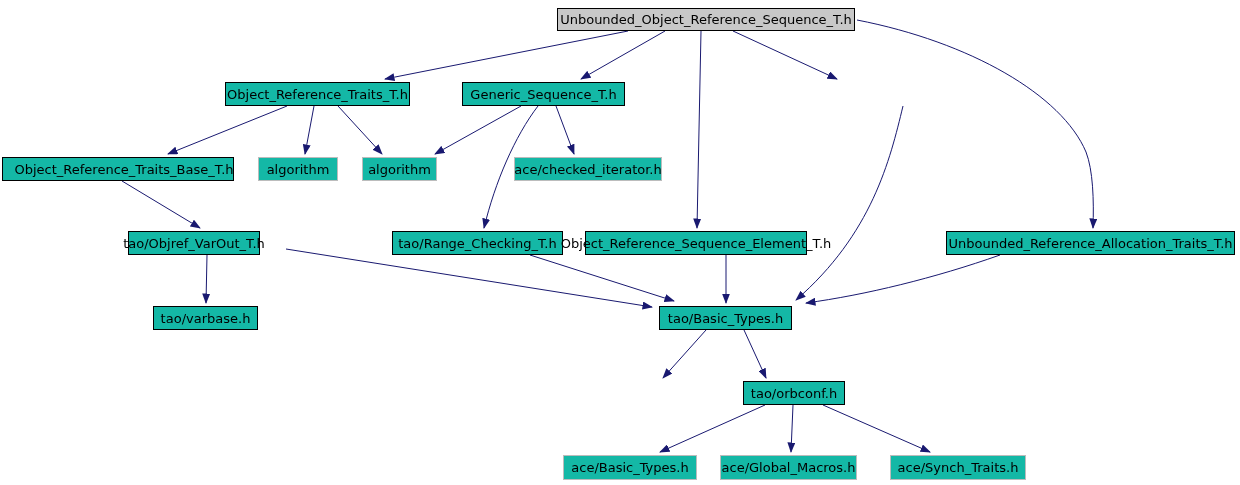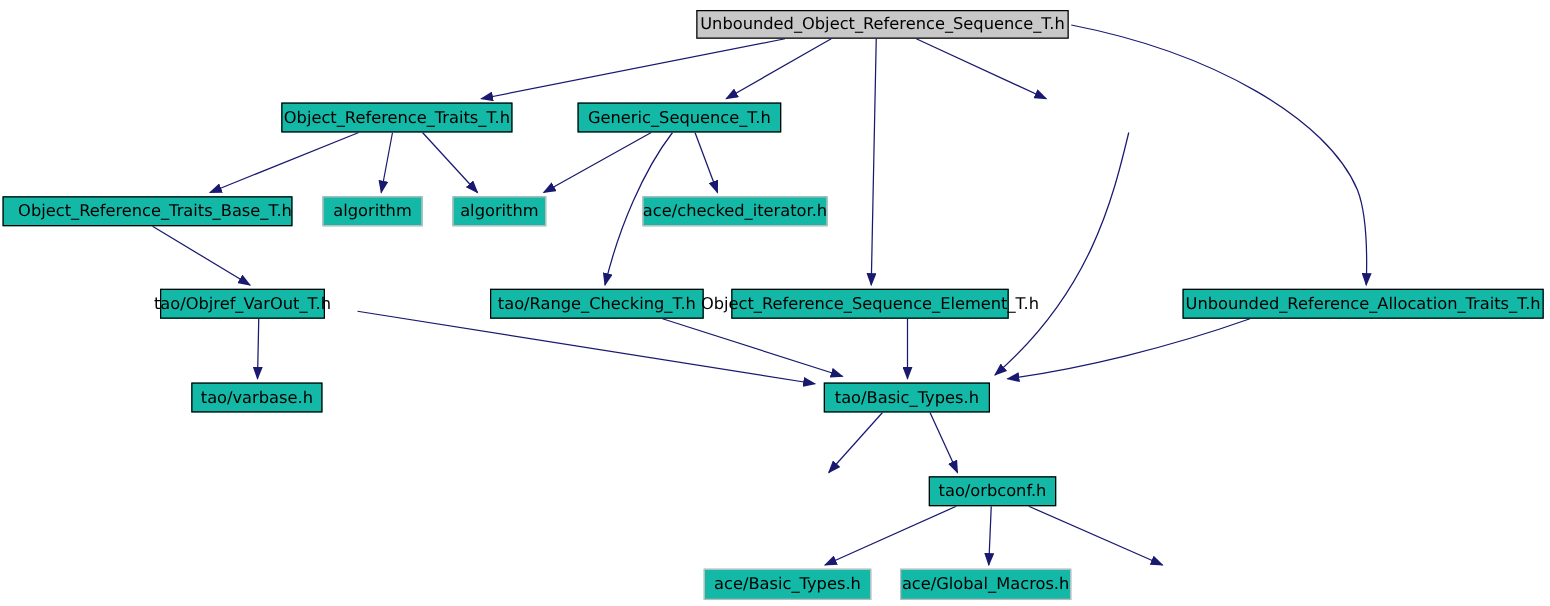--- a/index.html
+++ b/index.html
@@ -93,14 +93,15 @@
 
   <div class="node" style="left:659px; top:306px; width:133px; height:24px;">tao/Basic_Types.h</div>
 
 
   <div class="node" style="left:743px; top:381px; width:102px; height:24px;">tao/orbconf.h</div>
 
   <div class="node external" style="left:563px; top:455px; width:134px; height:25px;">ace/Basic_Types.h</div>
 
   <div class="node external" style="left:720px; top:455px; width:137px; height:25px;">ace/Global_Macros.h</div>
 
+  <div class="node external" style="left:890px; top:455px; width:136px; height:25px;">ace/Synch_Traits.h</div>
 
 </div>
 
 </body></html>

